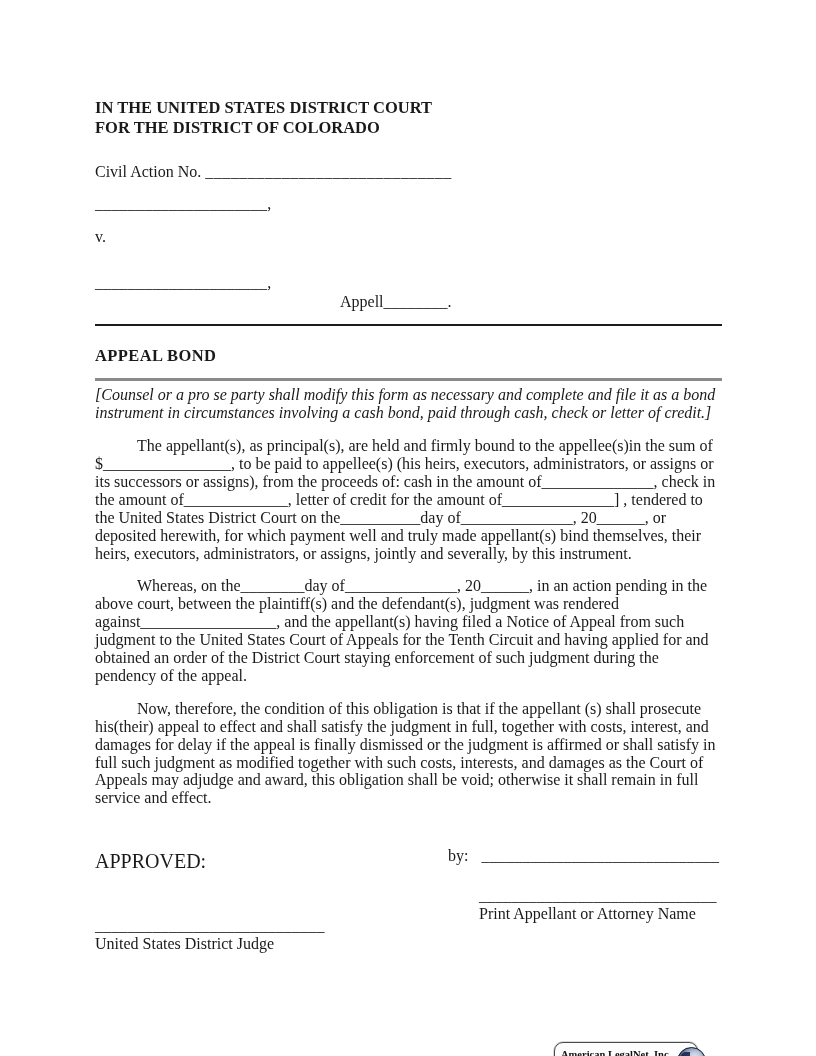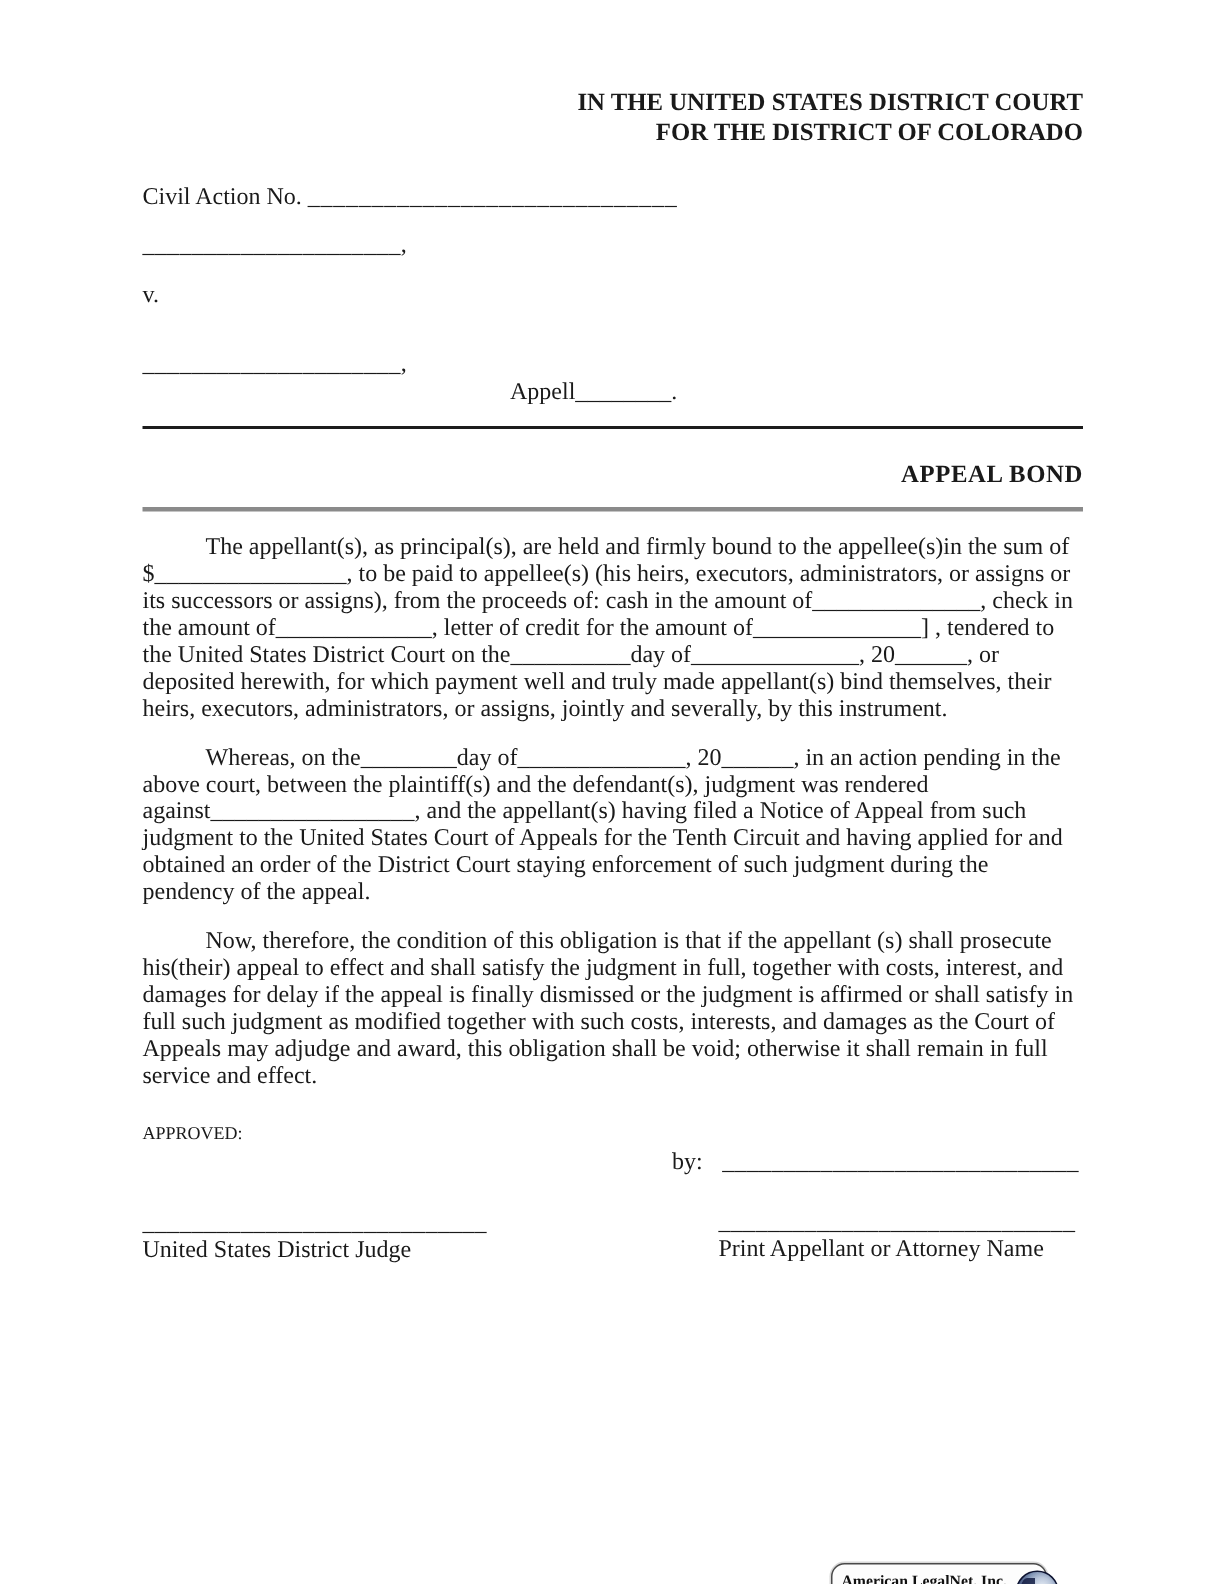--- a/index.html
+++ b/index.html
@@ -10,57 +10,57 @@
     height: 1056px;
     margin: 0 auto;
     background: #ffffff;
     font-family: "Liberation Serif", serif;
     font-size: 16px;
     line-height: 1.12;
     color: #1a1a1a;
     padding: 58px 94px 0 95px;
     overflow: hidden;
   }
-  .court-header { text-align: right; font-weight: bold; font-size: 16.5px; line-height: 1.22; }
+  .court-header { text-align: left; font-weight: bold; font-size: 16.5px; line-height: 1.22; margin-top: 40px; }
   .civil-action-row { margin-top: 25px; white-space: nowrap; }
   .civil-action-row .blank { letter-spacing: 0.5px; }
   .party-name-row { margin-top: 14px; }
   .party-name-row.second { margin-top: 28px; }
   .designation-row { padding-left: 245px; margin-top: 1px; }
   .versus-row { margin-top: 15px; }
   .rule-black {
     border: 0; height: 0;
     border-top: 2px solid #1c1c1c;
     margin: 13px 0 0 0;
   }
   .rule-gray {
     border: 0; height: 0;
     border-top: 3px solid #8a8a8a;
     margin: 13px 0 0 0;
   }
   .form-title {
     margin: 21px 0 0 0;
     font-size: 16.5px;
     font-weight: bold;
-    text-align: right;
+    text-align: left;
     letter-spacing: 0.4px;
   }
   .instruction-note {
     margin: 5px 0 0 0;
     font-style: italic;
   }
   .body-para {
     margin: 15px 0 0 0;
     text-indent: 42px;
   }
   .dated-row { margin-top: 20px; text-indent: 42px; }
   .approval-section { margin-top: 23px; display: flex; }
   .approval-left { width: 353px; flex: none; }
   .approval-right { flex: 1; }
-  .approved-label { font-size: 12px; }
+  .approved-label { font-size: 20px; margin-top: 20px; }
   .judge-block { margin-top: 44px; }
   .caption-under-line { margin-top: 0px; }
   .by-row { padding-top: 17px; white-space: nowrap; }
   .by-row .by-label { margin-right: 9px; }
   .sig-caption { padding-left: 31px; }
   .print-block { margin-top: 22px; padding-left: 31px; }
   .legalnet-badge {
     position: absolute;
     left: 554px;
     top: 1042px;
@@ -125,20 +125,21 @@
   <div class="designation-row">
     <span>Appell________.</span>
   </div>
 
   <hr class="rule-black">
 
   <div class="form-title">APPEAL BOND</div>
 
   <hr class="rule-gray">
 
+  <p class="instruction-note">[Counsel or a pro se party shall modify this form as necessary and complete and file it as a bond instrument in circumstances involving a cash bond, paid through cash, check or letter of credit.]</p>
 
   <p class="body-para">The appellant(s), as principal(s), are held and firmly bound to the appellee(s)in the sum of $________________, to be paid to appellee(s) (his heirs, executors, administrators, or assigns or its successors or assigns), from the proceeds of: cash in the amount of______________, check in the amount of_____________, letter of credit for the amount of______________] , tendered to the United States District Court on the__________day of______________, 20______, or deposited herewith, for which payment well and truly made appellant(s) bind themselves, their heirs, executors, administrators, or assigns, jointly and severally, by this instrument.</p>
   <p class="body-para">Whereas, on the________day of______________, 20______, in an action pending in the above court, between the plaintiff(s) and the defendant(s), judgment was rendered against_________________, and the appellant(s) having filed a Notice of Appeal from such judgment to the United States Court of Appeals for the Tenth Circuit and having applied for and obtained an order of the District Court staying enforcement of such judgment during the pendency of the appeal.</p>
   <p class="body-para">Now, therefore, the condition of this obligation is that if the appellant (s) shall prosecute his(their) appeal to effect and shall satisfy the judgment in full, together with costs, interest, and damages for delay if the appeal is finally dismissed or the judgment is affirmed or shall satisfy in full such judgment as modified together with such costs, interests, and damages as the Court of Appeals may adjudge and award, this obligation shall be void; otherwise it shall remain in full service and effect.</p>
 
 
   <div class="approval-section">
     <div class="approval-left">
       <div class="approved-label">APPROVED:</div>
       <div class="judge-block">

